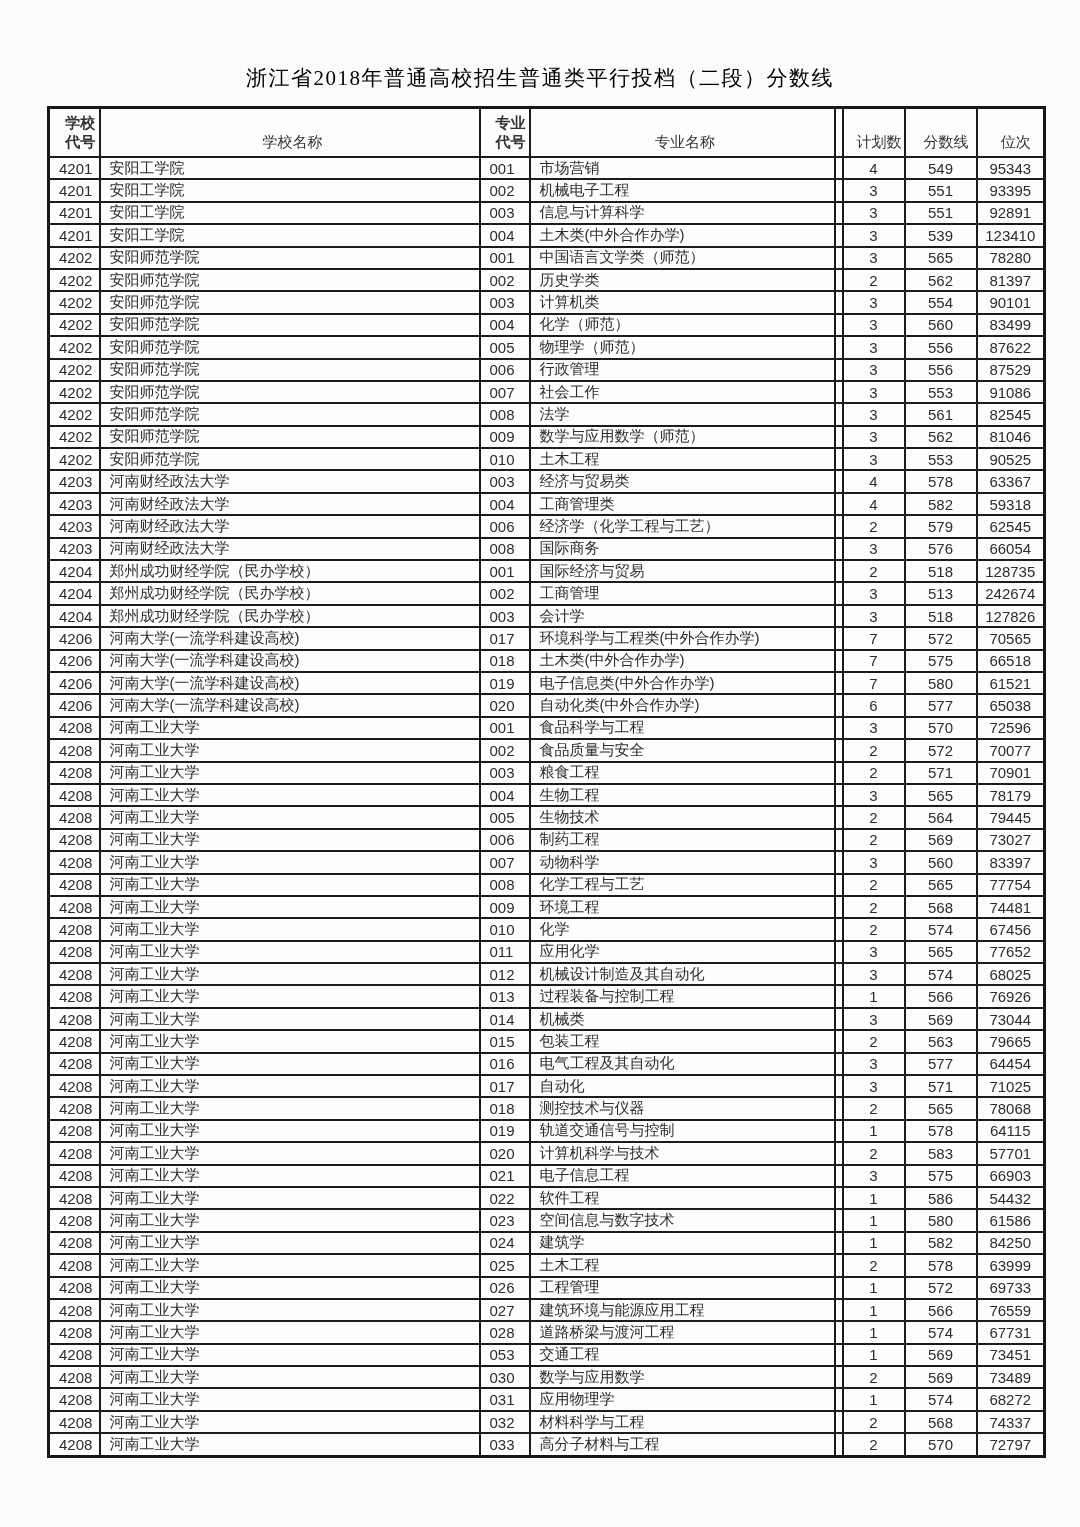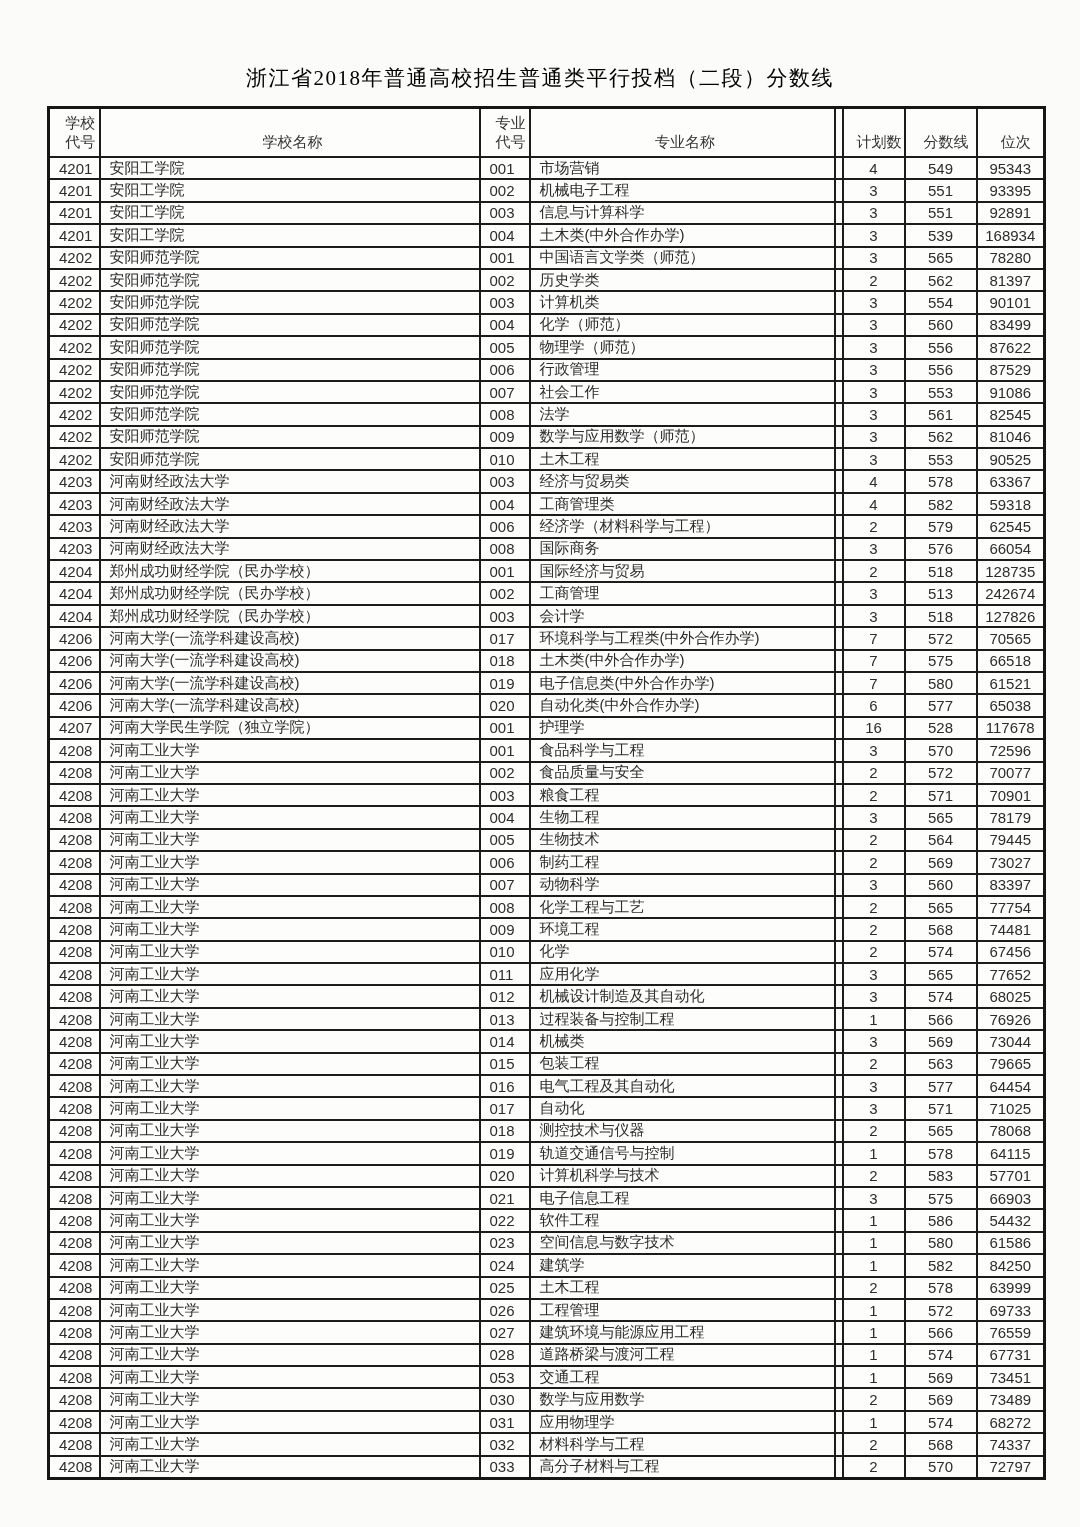--- a/index.html
+++ b/index.html
@@ -59,20 +59,21 @@
     padding: 3px 2px 4px 8px;
     color: #333;
   }
   .score-table th.stacked {
     white-space: pre-line;
     text-align: center;
     padding-left: 12px;
     padding-right: 0;
     line-height: 19px;
     vertical-align: middle;
+    font-weight: bold;
   }
   .score-table th.center {
     text-align: center;
     padding-left: 11px;
     padding-right: 0;
   }
   .score-table td {
     height: 20.4px;
     font-size: 15px;
     padding: 0 2px 0 9px;
@@ -152,21 +153,21 @@
   </tr>
 
   <tr>
     <td>4201</td>
     <td>安阳工学院</td>
     <td>004</td>
     <td>土木类(中外合作办学)</td>
     <td class="spacer"></td>
     <td class="num">3</td>
     <td class="num">539</td>
-    <td class="num">168934</td>
+    <td class="num">123410</td>
   </tr>
 
   <tr>
     <td>4202</td>
     <td>安阳师范学院</td>
     <td>001</td>
     <td>中国语言文学类（师范）</td>
     <td class="spacer"></td>
     <td class="num">3</td>
     <td class="num">565</td>
@@ -291,21 +292,21 @@
     <td class="spacer"></td>
     <td class="num">4</td>
     <td class="num">582</td>
     <td class="num">59318</td>
   </tr>
 
   <tr>
     <td>4203</td>
     <td>河南财经政法大学</td>
     <td>006</td>
-    <td>经济学（材料科学与工程）</td>
+    <td>经济学（化学工程与工艺）</td>
     <td class="spacer"></td>
     <td class="num">2</td>
     <td class="num">579</td>
     <td class="num">62545</td>
   </tr>
 
   <tr>
     <td>4203</td>
     <td>河南财经政法大学</td>
     <td>008</td>
@@ -386,30 +387,20 @@
     <td>4206</td>
     <td>河南大学(一流学科建设高校)</td>
     <td>020</td>
     <td>自动化类(中外合作办学)</td>
     <td class="spacer"></td>
     <td class="num">6</td>
     <td class="num">577</td>
     <td class="num">65038</td>
   </tr>
 
-  <tr>
-    <td>4207</td>
-    <td>河南大学民生学院（独立学院）</td>
-    <td>001</td>
-    <td>护理学</td>
-    <td class="spacer"></td>
-    <td class="num">16</td>
-    <td class="num">528</td>
-    <td class="num">117678</td>
-  </tr>
 
   <tr>
     <td>4208</td>
     <td>河南工业大学</td>
     <td>001</td>
     <td>食品科学与工程</td>
     <td class="spacer"></td>
     <td class="num">3</td>
     <td class="num">570</td>
     <td class="num">72596</td>

